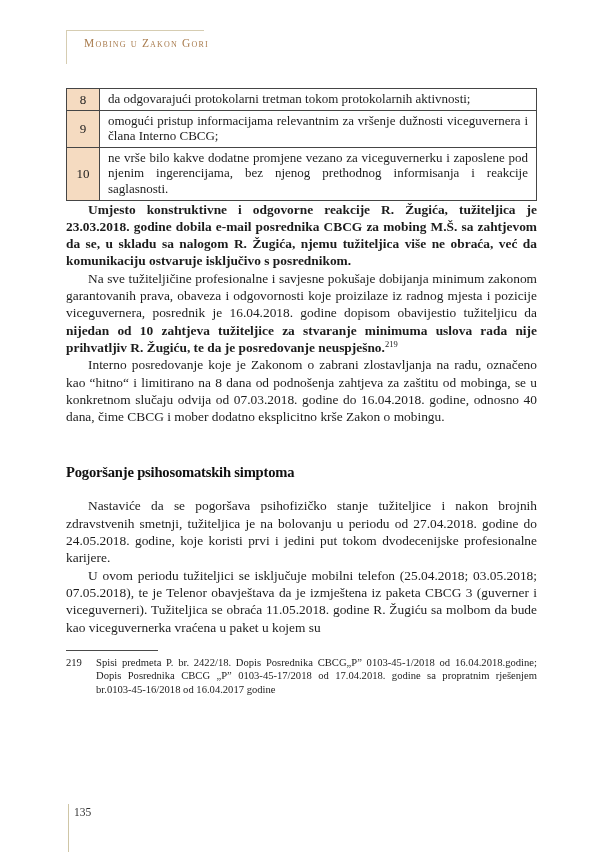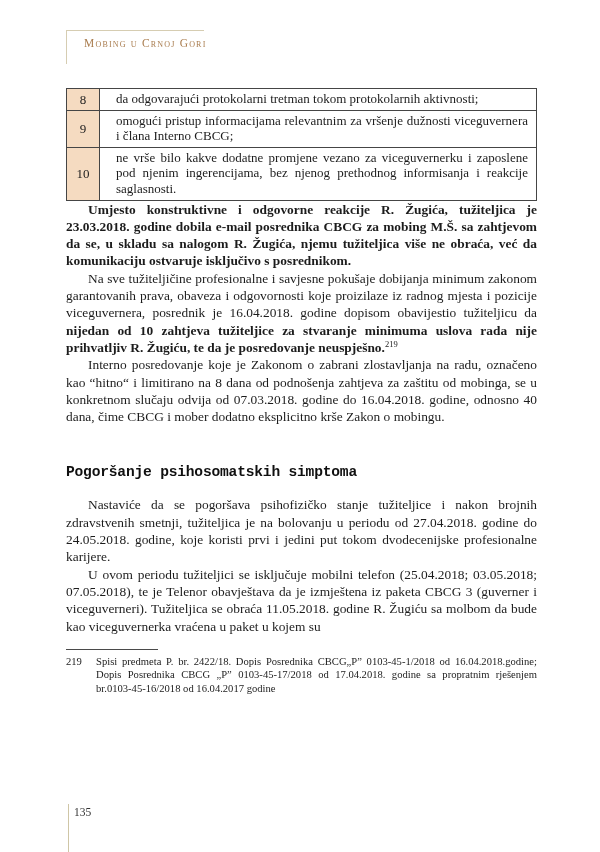--- a/index.html
+++ b/index.html
@@ -38,21 +38,21 @@
   
   table.demands {
     border-collapse: collapse;
     width: 471px;
     margin-top: 88px;
     font-size: 13px;
     line-height: 15.6px;
   }
   table.demands td {
     border: 1px solid #454545;
-    padding: 2px 8px 3px 16px;
+    padding: 2px 8px 3px 8px;
     text-align: justify;
     vertical-align: middle;
   }
   table.demands td.num {
     background: #f5dbc1;
     width: 24px;
     text-align: center;
     padding: 2px 4px;
   }
   
@@ -66,21 +66,21 @@
   .para.first { }
   .bold { font-weight: bold; }
   sup.fnref {
     font-size: 8.5px;
     line-height: 0;
     vertical-align: super;
   }
   
   .section-heading {
     margin: 0;
-    font-family: Liberation Mono, monospace;
+    font-family: Liberation Serif, serif;
     font-weight: bold;
     font-size: 14.6px;
     color: #101010;
     letter-spacing: -0.2px;
   }
   .section-heading.h1 { margin-top: 39px; margin-bottom: 16px; }
   .section-heading.h2 { margin-top: 32px; margin-bottom: 17px; }
   
   .footnote-sep {
     width: 92px; height: 0;
@@ -113,21 +113,21 @@
     text-align: center;
   }
 </style>
 </head>
 <body>
 
 <div class="page">
 
   <div class="ornament-top"></div>
   <div class="ornament-left"></div>
-  <div class="running-header">Mobing u Crnoj Gori</div>
+  <div class="running-header">Mobing u Zakon Gori</div>
 
   <div class="content">
 
     <table class="demands">
       <tbody>
         <tr>
           <td class="num">8</td>
           <td>da odgovarajući protokolarni tretman tokom protokolarnih aktivnosti;</td>
         </tr>
         <tr>

